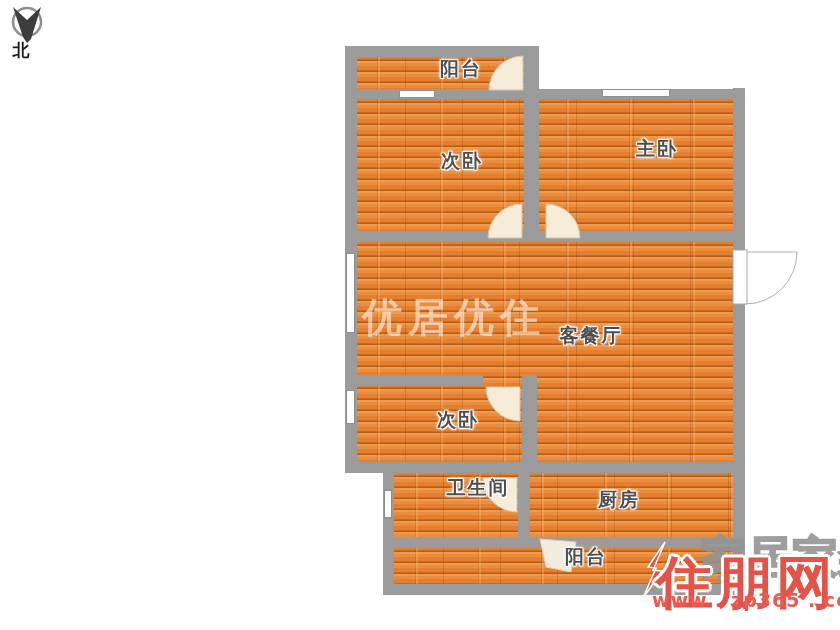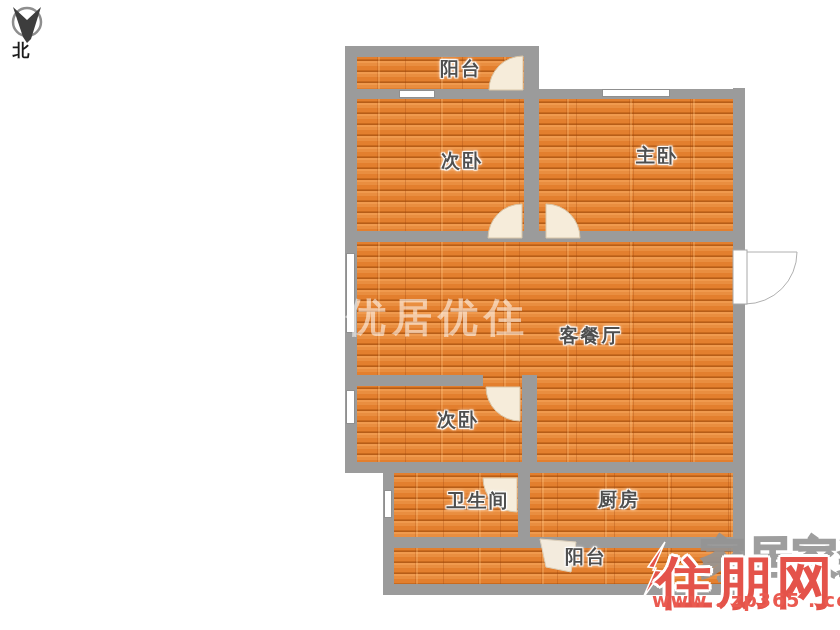--- a/index.html
+++ b/index.html
@@ -22,21 +22,21 @@
     font-size:19px;font-weight:bold;color:#4f4f4f;letter-spacing:2px;white-space:nowrap;
     text-shadow:0 0 2px #fff,0 0 4px #fff,1px 1px 1px #fff,-1px -1px 1px #fff,1px -1px 1px #fff,-1px 1px 1px #fff;
     z-index:4;
     margin-left:21px;
   }
   #arc-overlay{position:absolute;left:0;top:0;z-index:3;pointer-events:none;}
   #compass{position:absolute;left:8px;top:5px;z-index:2;}
   #compass-label{position:absolute;left:21px;top:50px;transform:translate(-50%,-50%);
     font-size:17px;font-weight:bold;color:#1a1a1a;z-index:2;}
   #wm-center{
-    position:absolute;left:346px;top:290px;z-index:5;
+    position:absolute;left:362px;top:290px;z-index:5;
     font-size:40px;font-weight:700;letter-spacing:6px;white-space:nowrap;
     color:rgba(255,255,255,0.55);
   }
   #wm-gray{
     position:absolute;left:700px;top:528px;z-index:6;
     font-size:46px;font-weight:700;white-space:nowrap;color:transparent;
     -webkit-text-stroke:2px rgba(148,148,148,0.9);
   }
   #wm-site{
     position:absolute;left:656px;top:545px;z-index:7;
@@ -98,24 +98,24 @@
     <path d="M546,238 L546,204 A34 34 0 0 1 580,238 Z" fill="#f6ecda" stroke="#d9c6a8" stroke-width="1"></path>
     <path d="M520,387 L486,387 A34 34 0 0 0 520,421 Z" fill="#f6ecda" stroke="#d9c6a8" stroke-width="1"></path>
     <path d="M517,478 L483,478 A34 34 0 0 0 517,512 Z" fill="#f6ecda" stroke="#d9c6a8" stroke-width="1"></path>
     <path d="M745,252 L797,252 A52 52 0 0 1 745,304 Z" fill="#ffffff" stroke="#b0b0b0" stroke-width="1"></path>
     <rect x="733" y="250" width="14" height="54" fill="#ffffff" stroke="#a8a8a8" stroke-width="1"></rect>
     <path d="M540,539 L576,542 L571,572 L546,567 Z" fill="#f3ebdd" stroke="#ddd0ba" stroke-width="1"></path>
   </svg>
 
   <span class="room-label" style="left:440px;top:69px;">阳台</span>
   <span class="room-label" style="left:441px;top:161px;">次卧</span>
-  <span class="room-label" style="left:636px;top:156px;">主卧</span>
+  <span class="room-label" style="left:636px;top:149px;">主卧</span>
   <span class="room-label" style="left:570px;top:336px;">客餐厅</span>
   <span class="room-label" style="left:437px;top:420px;">次卧</span>
-  <span class="room-label" style="left:457px;top:501px;">卫生间</span>
+  <span class="room-label" style="left:457px;top:488px;">卫生间</span>
   <span class="room-label" style="left:598px;top:500px;">厨房</span>
   <span class="room-label" style="left:565px;top:557px;">阳台</span>
 
   <div id="wm-center">优居优住</div>
   <div id="wm-gray">家居家装</div>
   <svg id="wm-logo" width="32" height="60" viewBox="0 0 32 60">
     <path d="M24,2 L7,27 L15,28 L2,58 L21,31 L12,30 Z" fill="#e4534a" stroke="#ffffff" stroke-width="1.5"></path>
   </svg>
   <div id="wm-site">住朋网</div>
   <div id="wm-url">www . zp365 . com</div>

